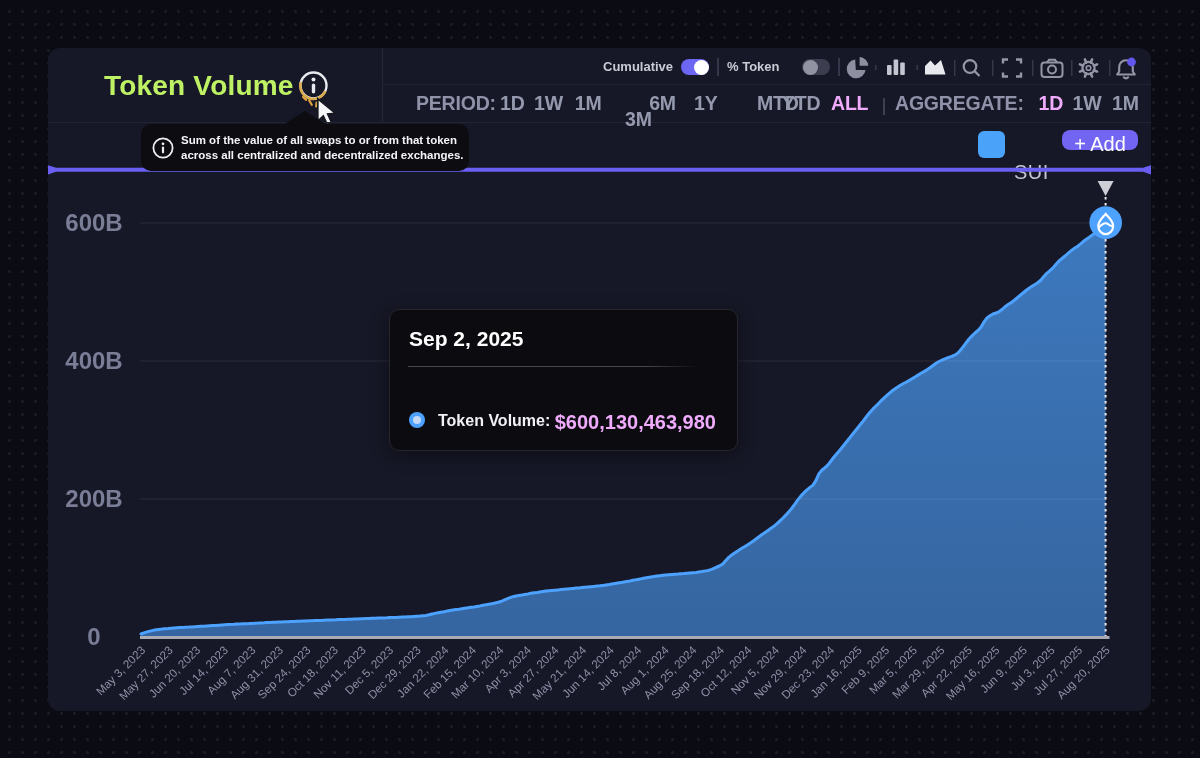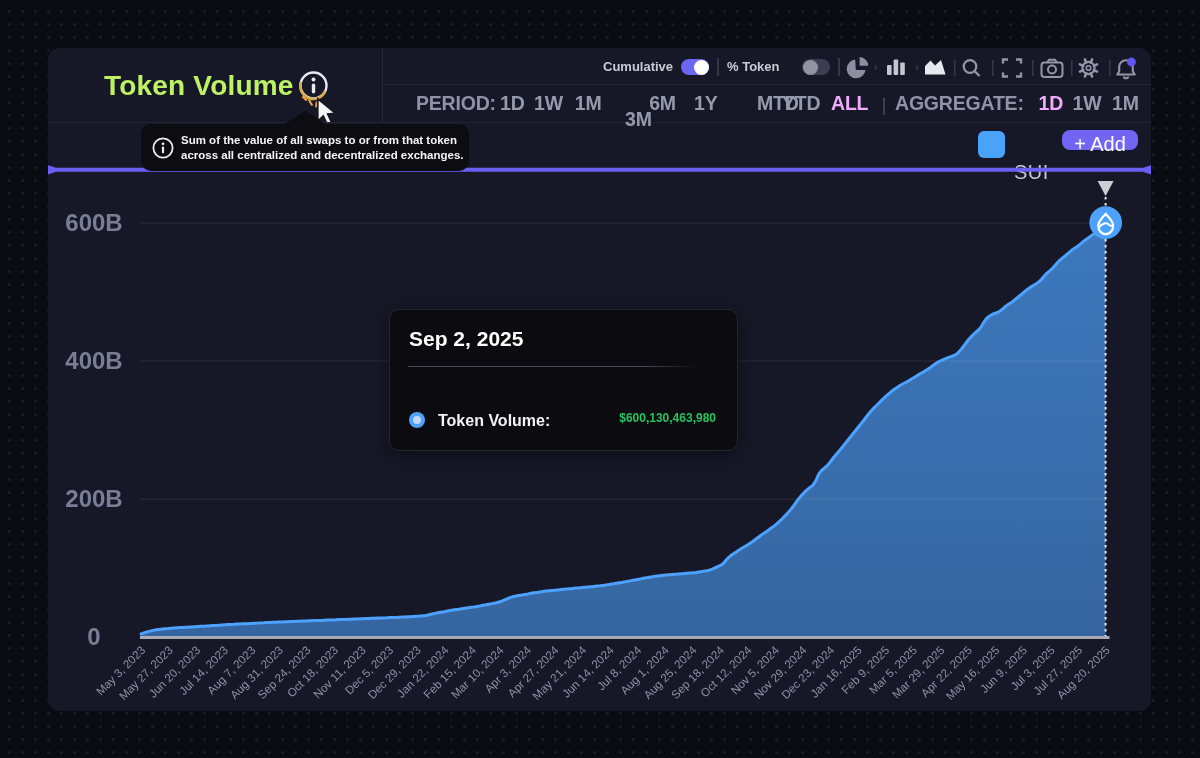--- a/index.html
+++ b/index.html
@@ -47,21 +47,21 @@
 
 .btip { left:389px; top:309px; width:349px; height:142px; background:rgba(11,11,15,0.97);
   border:1px solid #26262e; border-radius:10px; z-index:20; box-shadow:0 4px 18px rgba(0,0,0,0.45); }
 .btip .t { position:absolute; left:19px; top:17px; font-size:21px; font-weight:bold; color:#fff; }
 .btip .dv { position:absolute; left:18px; top:56px; width:290px; height:1px;
   background:linear-gradient(to right, #47474f 82%, rgba(71,71,79,0)); }
 .trow { position:absolute; left:19px; width:311px; height:17px; }
 .tdot { position:absolute; left:0; top:0; width:16px; height:16px; border-radius:50%; background:#4da2ff; }
 .tdot::after { content:""; position:absolute; left:4px; top:4px; width:8px; height:8px; border-radius:50%; background:#c4d9f5; }
 .tlab { position:absolute; left:29px; top:0px; font-size:16px; font-weight:600; color:#f2f2f5; }
-.tval { position:absolute; right:4px; top:-1px; font-size:12px; font-weight:bold; color:#22c55e; }
+.tval { position:absolute; right:4px; top:-1px; font-size:20px; font-weight:bold; color:#f0abfc; }
 </style>
 </head>
 <body>
 <div class="card">
   <div class="abs title">Token Volume</div>
 
   <svg class="abs" style="left:248px; top:20px;" width="96" height="70" viewBox="0 0 96 70">
     <circle cx="17.5" cy="17.5" r="13" fill="none" stroke="#e9eaf0" stroke-width="2.4"></circle>
     <path d="M29.3,23.0 A13,13 0 0 1 4.9,14.1" fill="none" stroke="#d9ab4e" stroke-width="2.6"></path>
     <circle cx="17.5" cy="11.6" r="2" fill="#e9eaf0"></circle>

